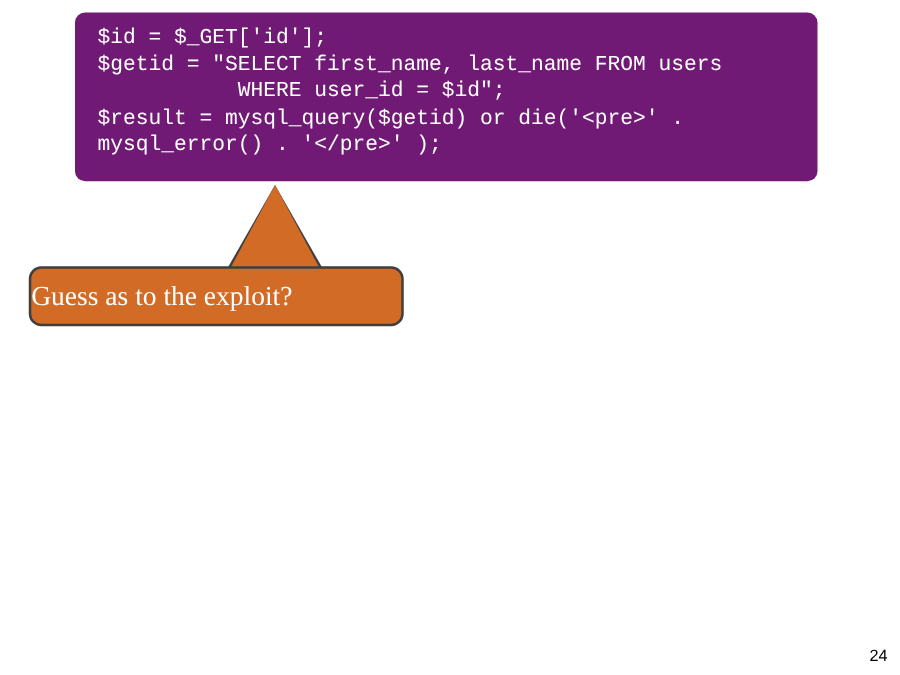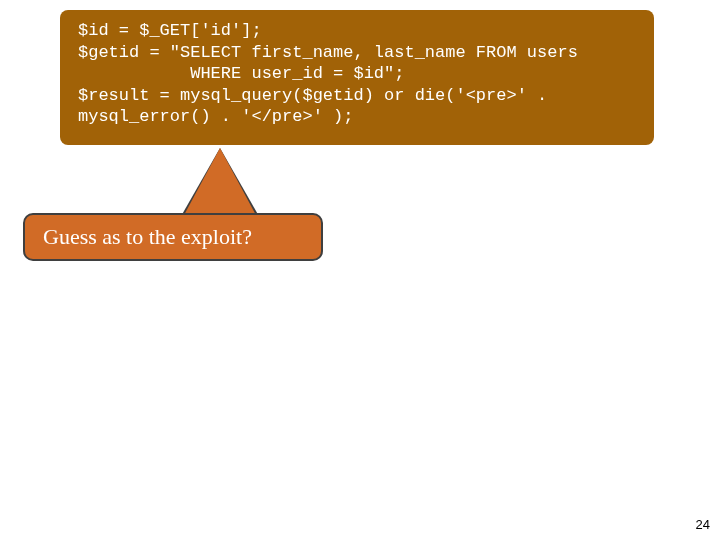--- a/index.html
+++ b/index.html
@@ -11,21 +11,21 @@
     font-family: Georgia, 'Times New Roman', serif;
     position: relative;
     overflow: hidden;
   }
   .code-box {
     position: absolute;
     top: 10px;
     left: 60px;
     width: 594px;
     height: 135px;
-    background: #a16207;
+    background: #701a75;
     border-radius: 8px;
     padding: 10px 18px;
     box-sizing: border-box;
   }
   .code {
     font-family: Consolas, Menlo, 'Courier New', monospace;
     font-size: 17px;
     line-height: 1.27;
     color: #ffffff;
     white-space: pre;
@@ -57,21 +57,20 @@
     position: absolute;
     top: 213px;
     left: 23px;
     width: 300px;
     height: 48px;
     background: #d16b26;
     border: 2px solid #3f3f3f;
     border-radius: 10px;
     display: flex;
     align-items: center;
-    padding-left: 18px;
     box-sizing: border-box;
     z-index: 3;
     text-align: right;
   }
   .callout-text {
     color: #ffffff;
     font-family: Georgia, 'Times New Roman', serif;
     font-size: 22px;
   }
   .page-num {

